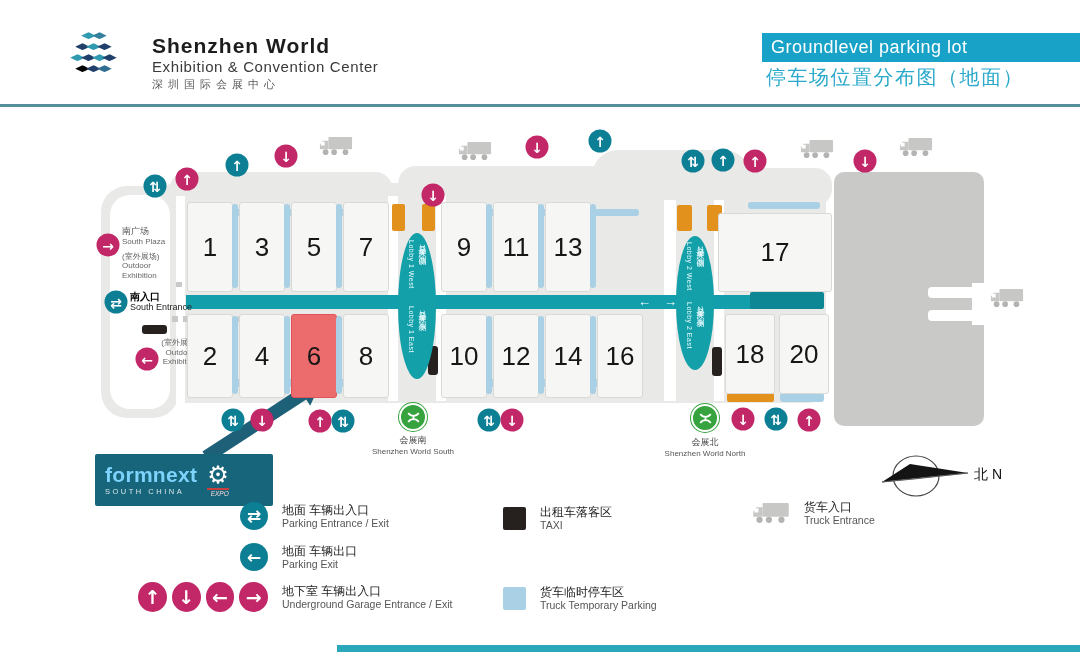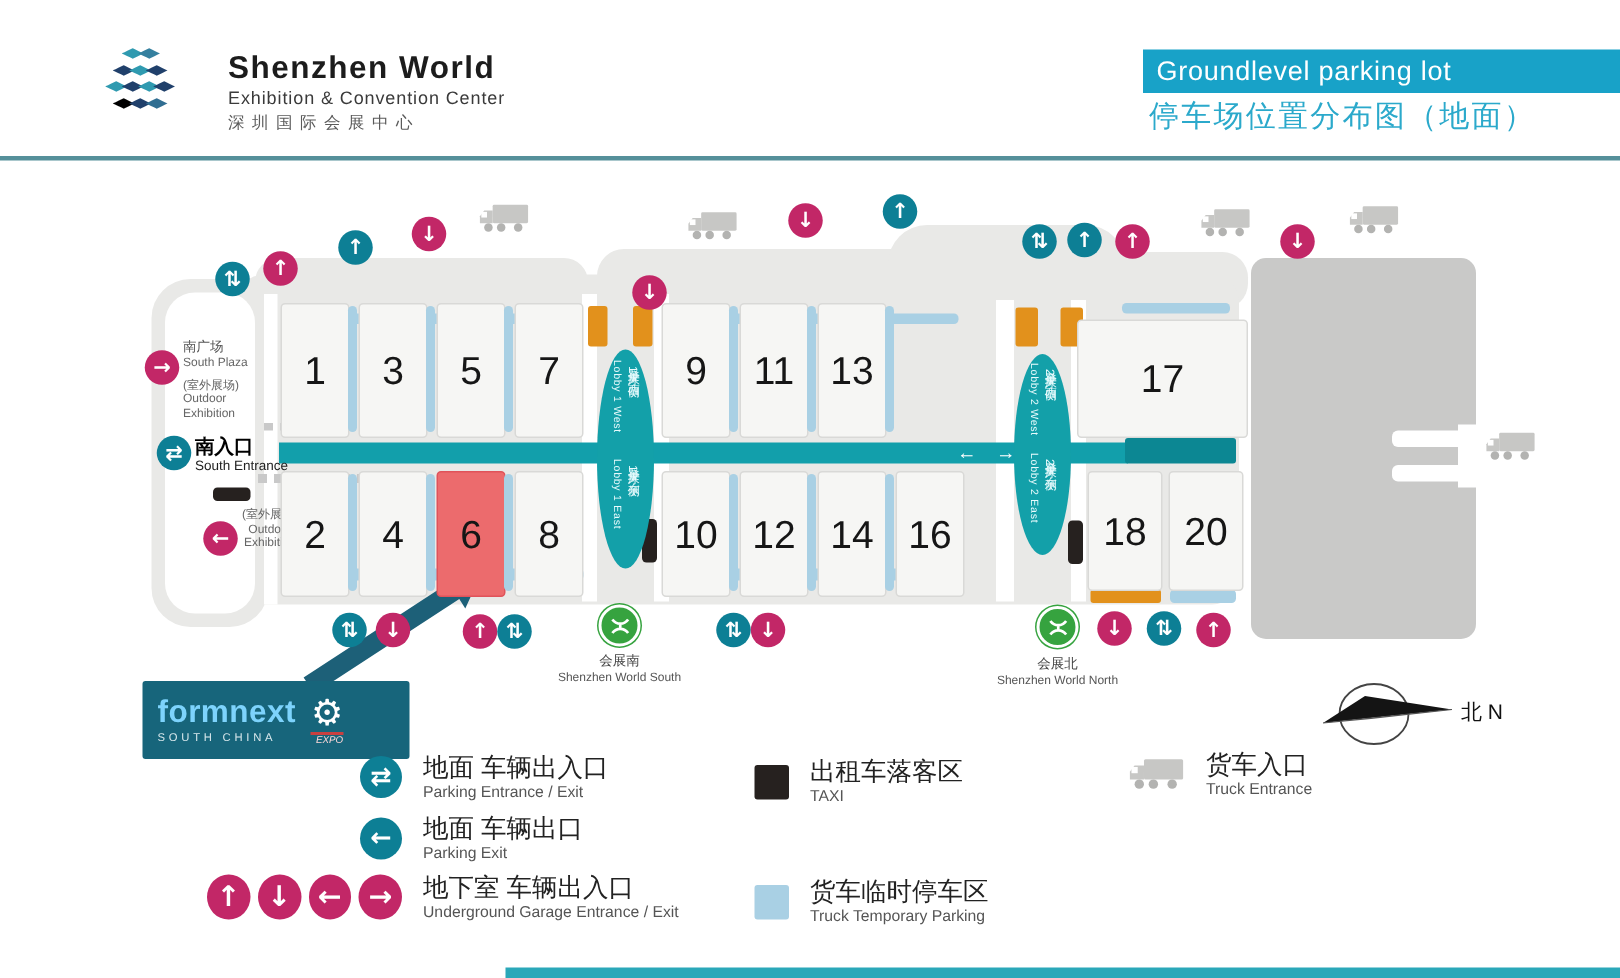--- a/index.html
+++ b/index.html
@@ -1,21 +1,21 @@
 <!DOCTYPE html>
 <html><head>
 <meta charset="utf-8">
 <style>
   html,body{margin:0;padding:0;background:#fff;}
   #stage{position:relative;width:1080px;height:652px;background:#fff;overflow:hidden;
          font-family:"Liberation Sans","DejaVu Sans",sans-serif;}
   .abs{position:absolute;}
   
   .hd-title{font-size:21px;font-weight:700;color:#1c1c1c;letter-spacing:1px;}
-  .hd-sub{font-size:12px;color:#3a3a3a;letter-spacing:.6px;}
+  .hd-sub{font-size:15px;color:#3a3a3a;letter-spacing:.6px;}
   .hd-cn{font-size:11px;color:#5a5a5a;letter-spacing:5px;margin-top:2px;}
   .logo-row{display:flex;justify-content:center;gap:4px;line-height:11px;}
   .dia{display:inline-block;transform:scaleX(2.1);font-size:9px;}
   .banner{background:#18a2c8;color:#fff;font-size:18px;line-height:29px;padding-left:9px;letter-spacing:.5px;}
   .banner-cn{color:#2ba9cb;font-size:20px;letter-spacing:1.5px;}
   .divider{background:#55909a;}
   
   .blob{background:#e9e9e7;border-radius:18px;}
   .white{background:#ffffff;}
   .yard{background:#c9c9c8;border-radius:10px;}
@@ -39,36 +39,36 @@
   .ic.map-ic{width:23px;height:23px;font-size:14px;}
   .ic.teal{background:#0d7f95;}
   .ic.pink{background:#c22767;}
   .metro{position:absolute;width:24px;height:24px;border-radius:50%;background:#36a33f;
          border:2px solid #fff;box-shadow:0 0 0 1px #36a33f;transform:translate(-50%,-50%);
          display:flex;align-items:center;justify-content:center;}
   .truckwrap{position:absolute;transform:translate(-50%,-50%);}
   .dashes{background:repeating-linear-gradient(90deg,#c9c9c9 0 6px,transparent 6px 11px);}
   .map-lbl-cn{font-size:9px;color:#555;line-height:1.25;}
   .map-lbl-en{font-size:8px;color:#666;line-height:1.2;}
-  .entr-cn{font-size:13px;font-weight:bold;color:#000;line-height:1.1;}
+  .entr-cn{font-size:10px;font-weight:bold;color:#000;line-height:1.1;}
   .entr-en{font-size:9px;color:#222;}
   .metro-lbl{text-align:center;}
   .metro-lbl .cn{font-size:9px;color:#444;}
   .metro-lbl .en{font-size:8px;color:#555;}
   
   .fnx{background:#17657b;border-radius:2px;display:flex;align-items:center;padding:4px 10px;gap:10px;}
   .fnx-name{color:#7dd3fc;font-size:21px;font-weight:bold;line-height:20px;letter-spacing:.3px;}
   .fnx-region{color:#d8e8ec;font-size:7.5px;letter-spacing:2.5px;margin-top:2px;}
   .fnx-gear{color:#fff;font-size:24px;line-height:24px;font-family:"DejaVu Sans",sans-serif;}
   .fnx-expo{color:#ffd9d9;font-size:6.5px;font-style:italic;text-align:right;border-top:2px solid #c94040;margin-top:1px;}
   
   .lg-row{position:absolute;display:flex;align-items:center;}
   .lg-iconcell{display:flex;justify-content:flex-end;align-items:center;gap:5px;}
   .lg-text{margin-left:14px;}
-  .lg-cn{font-size:17px;color:#222;font-weight:500;line-height:1.2;}
+  .lg-cn{font-size:12px;color:#222;font-weight:500;line-height:1.2;}
   .lg-en{font-size:10.5px;color:#555;line-height:1.2;}
   .ic-lg{position:static;transform:none;width:28px;height:28px;font-size:17px;}
   .ic-quad{position:static;transform:none;width:30px;height:30px;font-size:19px;}
   .swatch{border-radius:2px;}
   .compass-lbl{font-size:14px;color:#111;}
   .bottombar{background:#2aa8b9;}
 </style>
 </head>
 <body>
 

